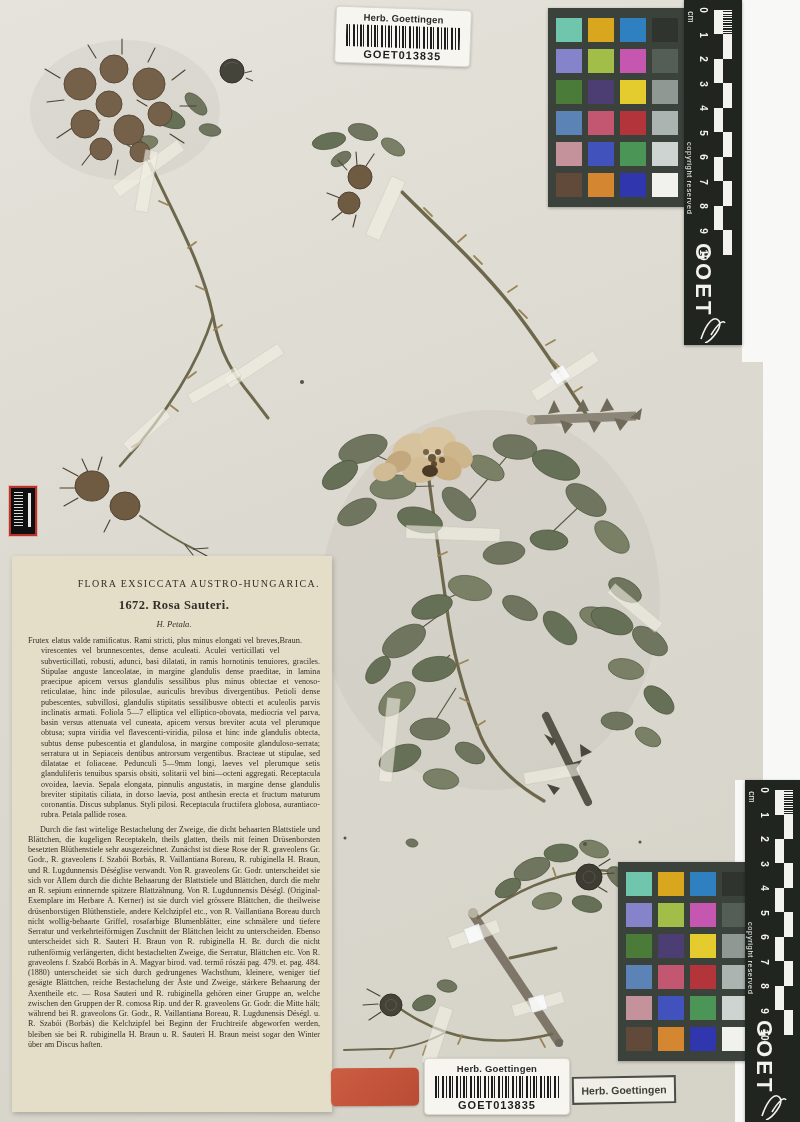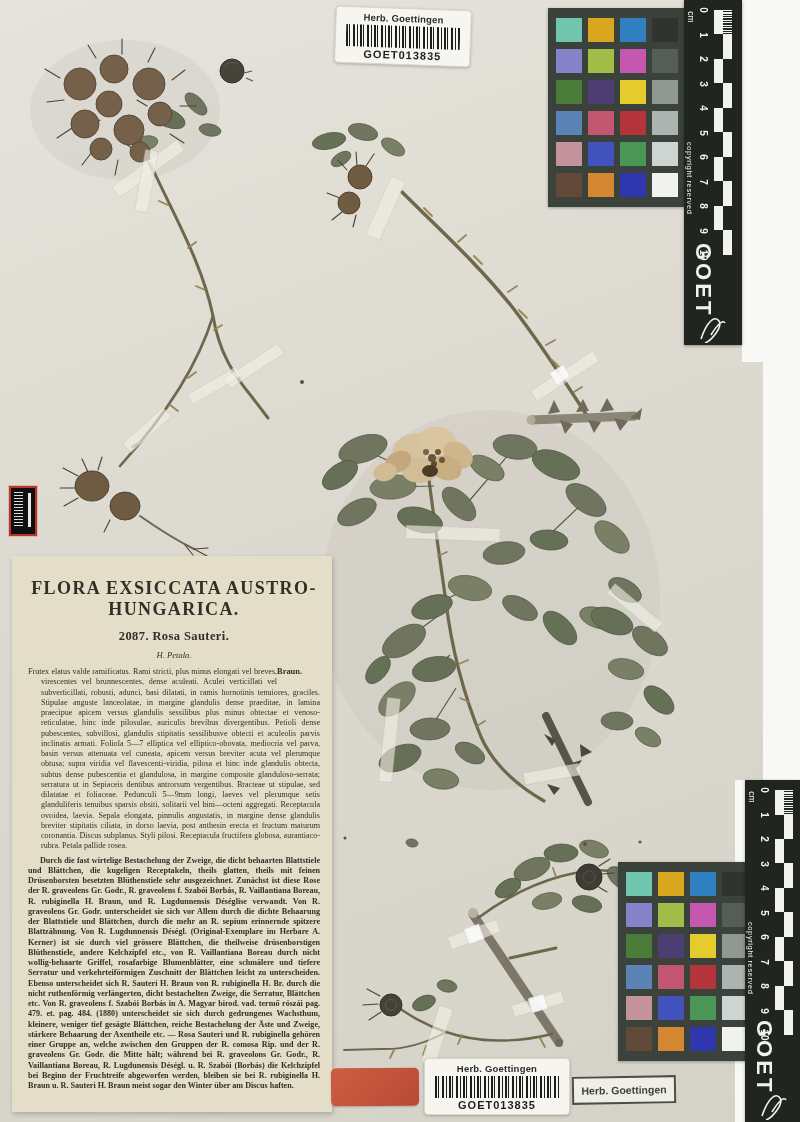--- a/index.html
+++ b/index.html
@@ -79,28 +79,28 @@
           font-size:22px;font-weight:bold;letter-spacing:3px;}
   .r-script{position:absolute;bottom:2px;left:14px;}
 
   
   .labelcard{position:absolute;left:12px;top:556px;width:320px;height:556px;
        background:linear-gradient(170deg,#e9e3cf 0%,#e4decা 0%,#e4dec9 55%,#ddd6c0 100%);
        background-color:#e4dec9;
        box-shadow:1px 2px 5px rgba(0,0,0,.22);
        font-family:"Liberation Serif","DejaVu Serif",serif;color:#322f28;
        padding:22px 12px 0 16px;box-sizing:border-box;}
-  .l-title{text-align:center;font-weight:bold;font-size:18px;letter-spacing:1.4px;}
+  .l-title{text-align:right;font-weight:normal;font-size:10px;letter-spacing:1.4px;}
   .l-number{text-align:center;font-weight:bold;font-size:12.5px;letter-spacing:.4px;margin-top:9px;}
   .l-author{text-align:center;font-style:italic;font-size:8.6px;margin-top:6px;}
   .l-locality{font-size:8.4px;margin-top:7px;line-height:10.6px;padding:0 4px 0 8px;}
-  .l-collector{float:right;font-weight:bold;padding-right:14px;}
+  .l-collector{float:right;font-weight:normal;padding-right:14px;}
   .l-para{font-size:8.1px;line-height:10.25px;text-align:justify;margin-top:4px;}
   .l-para.hang{padding-left:13px;text-indent:-13px;}
-  .l-para.indent{text-indent:12px;font-weight:bold;}
+  .l-para.indent{text-indent:12px;}
 </style>
 </head>
 <body>
 
 <div id="page">
 
   <div class="scanbg tr"></div>
   <div class="scanbg mr"></div>
   <div class="scanbg br"></div>
 
@@ -450,21 +450,21 @@
     <div class="r-mm"></div>
     <span class="r-copy">copyright reserved</span>
     <span class="r-goet">GOET</span>
     <svg class="r-script" width="28" height="30" viewBox="0 0 28 30">
       <path d="M3,26 C9,8 17,2 21,8 C25,14 13,28 7,30 M13,22 C19,12 25,6 27,10" stroke="#f2f2ee" stroke-width="1.6" fill="none"></path>
     </svg>
   </div>
 
   <div class="labelcard">
     <div class="l-title">FLORA EXSICCATA AUSTRO-HUNGARICA.</div>
-    <div class="l-number">2087. Rosa Sauteri.</div>
+    <div class="l-number">1672. Rosa Sauteri.</div>
     <div class="l-author">H. Petala.</div>
     <div class="l-locality">
       <span class="l-collector">Braun.</span>
     </div>
     <div class="l-para hang">Frutex elatus valde ramificatus. Rami stricti, plus minus elongati vel breves, virescentes vel brunnescentes, dense aculeati. Aculei verticillati vel subverticillati, robusti, adunci, basi dilatati, in ramis hornotinis tenuiores, graciles. Stipulae anguste lanceolatae, in margine glandulis dense praeditae, in lamina praecipue apicem versus glandulis sessilibus plus minus obtectae et venoso-reticulatae, hinc inde pilosulae, auriculis brevibus divergentibus. Petioli dense pubescentes, subvillosi, glandulis stipitatis sessilibusve obtecti et aculeolis parvis inclinatis armati. Foliola 5—7 elliptica vel elliptico-obovata, mediocria vel parva, basin versus attenuata vel cuneata, apicem versus breviter acuta vel plerumque obtusa; supra viridia vel flavescenti-viridia, pilosa et hinc inde glandulis obtecta, subtus dense pubescentia et glandulosa, in margine composite glanduloso-serrata; serratura ut in Sepiaceis dentibus antrorsum vergentibus. Bracteae ut stipulae, sed dilatatae et foliaceae. Pedunculi 5—9mm longi, laeves vel plerumque setis glanduliferis tenuibus sparsis obsiti, solitarii vel bini—octeni aggregati. Receptacula ovoidea, laevia. Sepala elongata, pinnulis angustatis, in margine dense glandulis breviter stipitatis ciliata, in dorso laevia, post anthesin erecta et fructum maturum coronantia. Discus subplanus. Styli pilosi. Receptacula fructifera globosa, aurantiaco-rubra. Petala pallide rosea.</div>
     <div class="l-para indent">Durch die fast wirtelige Bestachelung der Zweige, die dicht behaarten Blattstiele und Blättchen, die kugeligen Receptakeln, theils glatten, theils mit feinen Drüsenborsten besetzten Blüthenstiele sehr ausgezeichnet. Zunächst ist diese Rose der R. graveolens Gr. Godr., R. graveolens f. Szabói Borbás, R. Vaillantiana Boreau, R. rubiginella H. Braun, und R. Lugdunnensis Déséglise verwandt. Von R. graveolens Gr. Godr. unterscheidet sie sich vor Allem durch die dichte Behaarung der Blattstiele und Blättchen, durch die mehr an R. sepium erinnernde spitzere Blattzähnung. Von R. Lugdunnensis Déségl. (Original-Exemplare im Herbare A. Kerner) ist sie durch viel grössere Blättchen, die theilweise drüsenborstigen Blüthenstiele, andere Kelchzipfel etc., von R. Vaillantiana Boreau durch nicht wollig-behaarte Griffel, rosafarbige Blumenblätter, eine schmälere und tiefere Serratur und verkehrteiförmigen Zuschnitt der Blättchen leicht zu unterscheiden. Ebenso unterscheidet sich R. Sauteri H. Braun von R. rubiginella H. Br. durch die nicht ruthenförmig verlängerten, dicht bestachelten Zweige, die Serratur, Blättchen etc. Von R. graveolens f. Szabói Borbás in A. Magyar birod. vad. termő rószái pag. 479. et. pag. 484. (1880) unterscheidet sie sich durch gedrungenes Wachsthum, kleinere, weniger tief gesägte Blättchen, reiche Bestachelung der Äste und Zweige, stärkere Behaarung der Axentheile etc. — Rosa Sauteri und R. rubiginella gehören einer Gruppe an, welche zwischen den Gruppen der R. comosa Rip. und der R. graveolens Gr. Godr. die Mitte hält; während bei R. graveolons Gr. Godr., R. Vaillantiana Boreau, R. Lugdunensis Déségl. u. R. Szabói (Borbás) die Kelchzipfel bei Beginn der Fruchtreife abgeworfen werden, bleiben sie bei R. rubiginella H. Braun u. R. Sauteri H. Braun meist sogar den Winter über am Discus haften.</div>
   </div>
 
   <div class="redsticker"></div>
 

